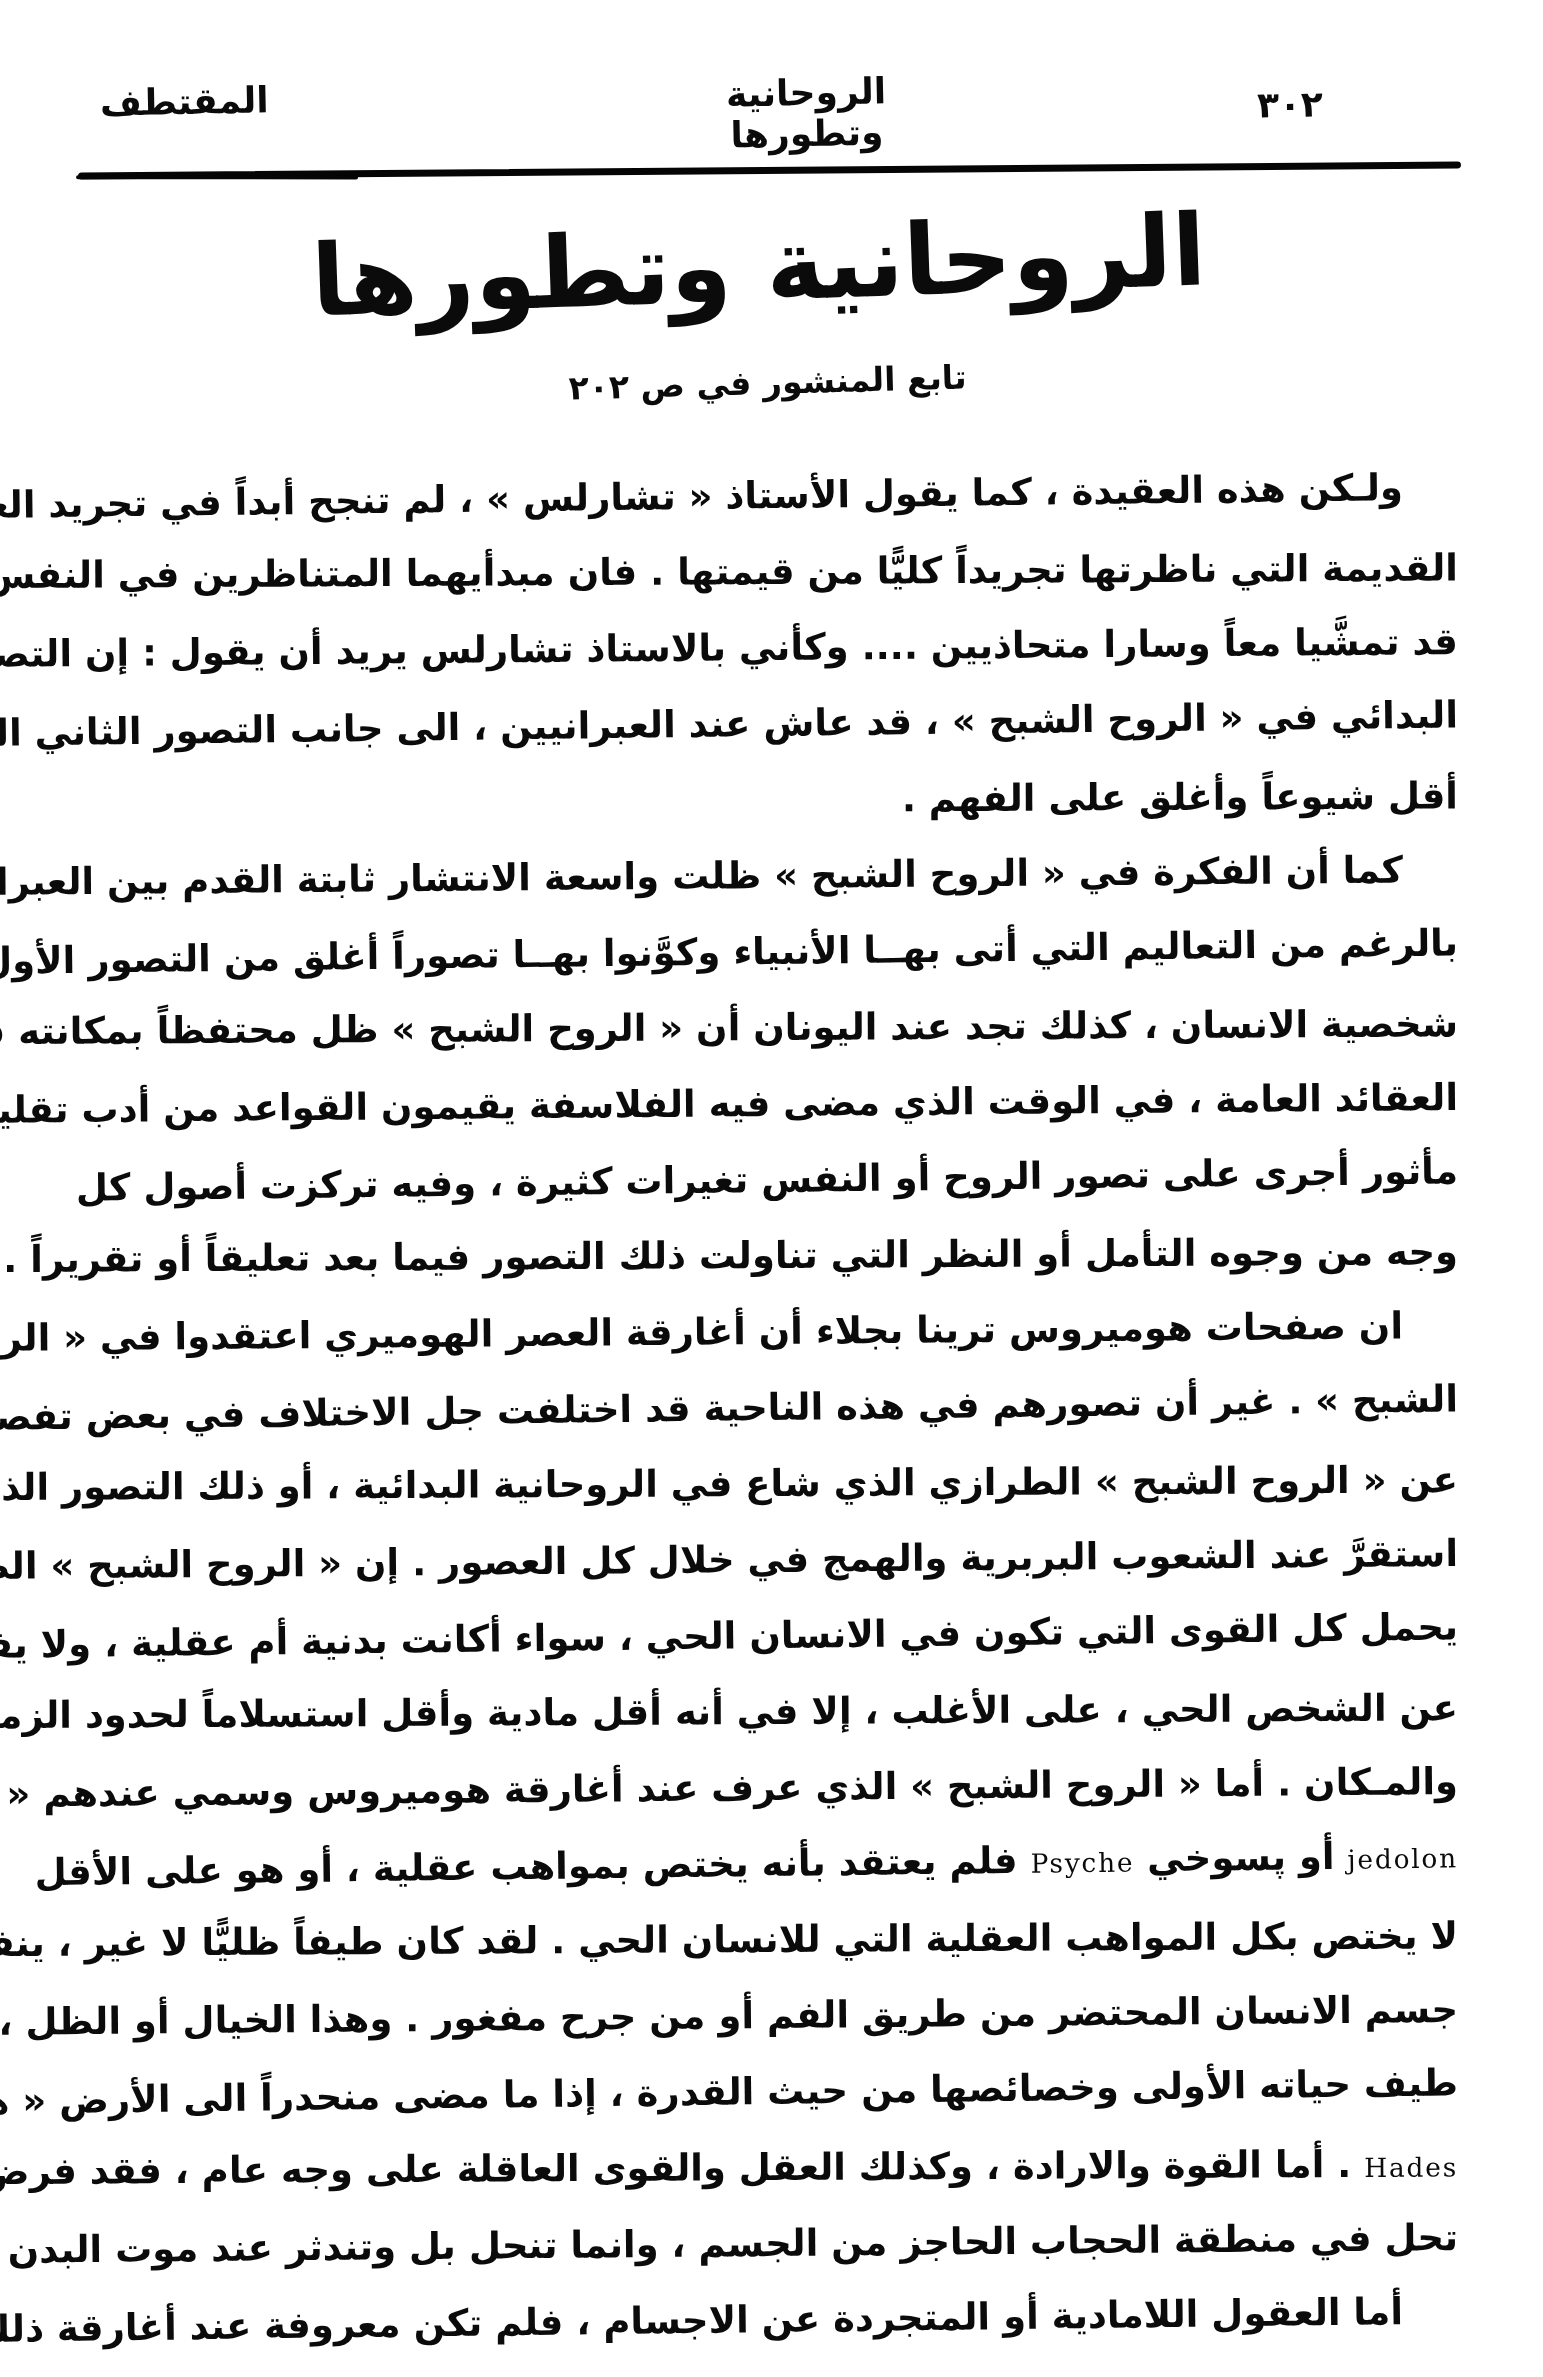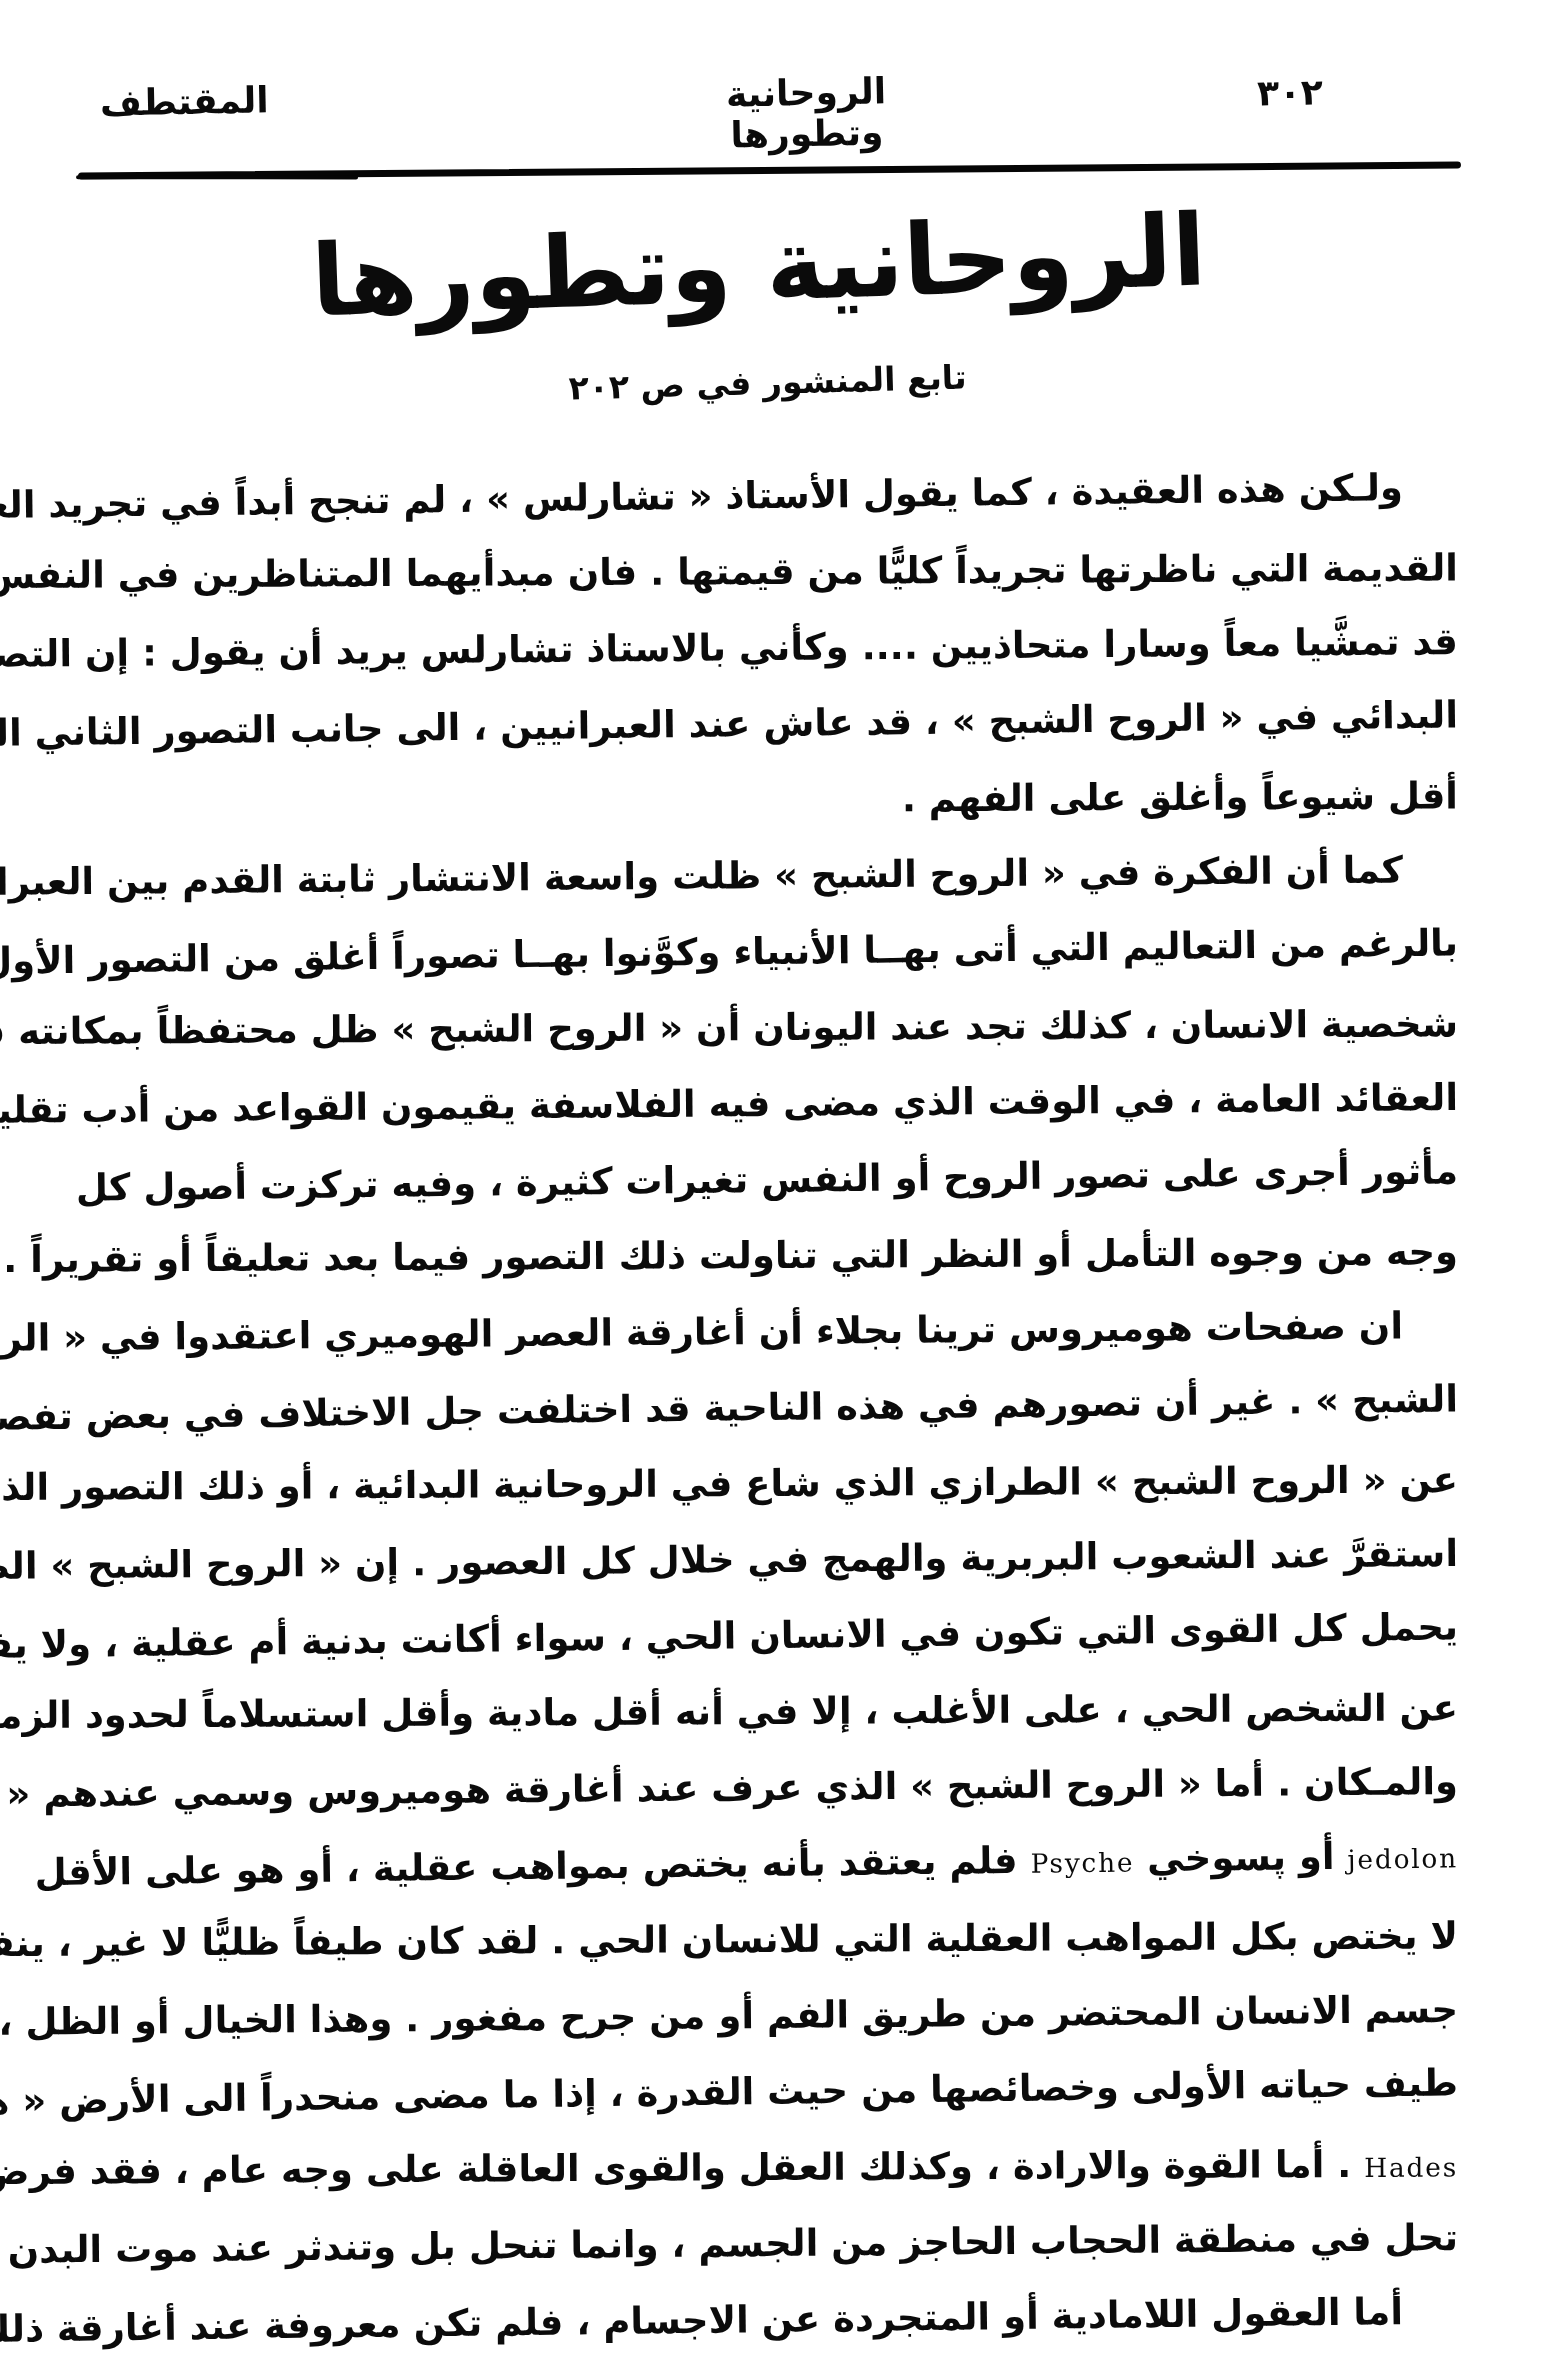--- a/index.html
+++ b/index.html
@@ -7,21 +7,21 @@
     position:relative;
     width:1544px;height:2377px;
     margin:0 auto;
     background:#ffffff;
     color:#0b0b0b;
     font-family:"DejaVu Sans",sans-serif;
     overflow:hidden;
   }
   
   .hdr{position:absolute;top:72px;left:84px;width:1376px;height:53px;font-weight:700;font-size:36px;}
-  .hdr .pagenum{position:absolute;right:137px;top:0;transform:rotate(-0.8deg);letter-spacing:5.3px;}
+  .hdr .pagenum{position:absolute;right:137px;top:12px;transform:rotate(-0.8deg);letter-spacing:5.3px;}
   .hdr .runtitle{position:absolute;left:564px;width:317px;text-align:center;top:0;transform:rotate(-1.2deg);}
   .hdr .magname{position:absolute;left:16px;top:8.8px;transform:rotate(-1.2deg);}
   .rule{
     position:absolute;top:167px;left:78px;width:1383px;height:7px;
     background:#050505;border-radius:3.5px;transform:rotate(-0.45deg);
   }
   .rule:after{content:"";position:absolute;left:-1.8px;top:4.4px;width:282px;height:4.4px;background:#050505;transform:rotate(0.5deg);border-radius:2.6px;}
   
   .title{
     position:absolute;top:208px;left:0;right:26.4px;text-align:center;

